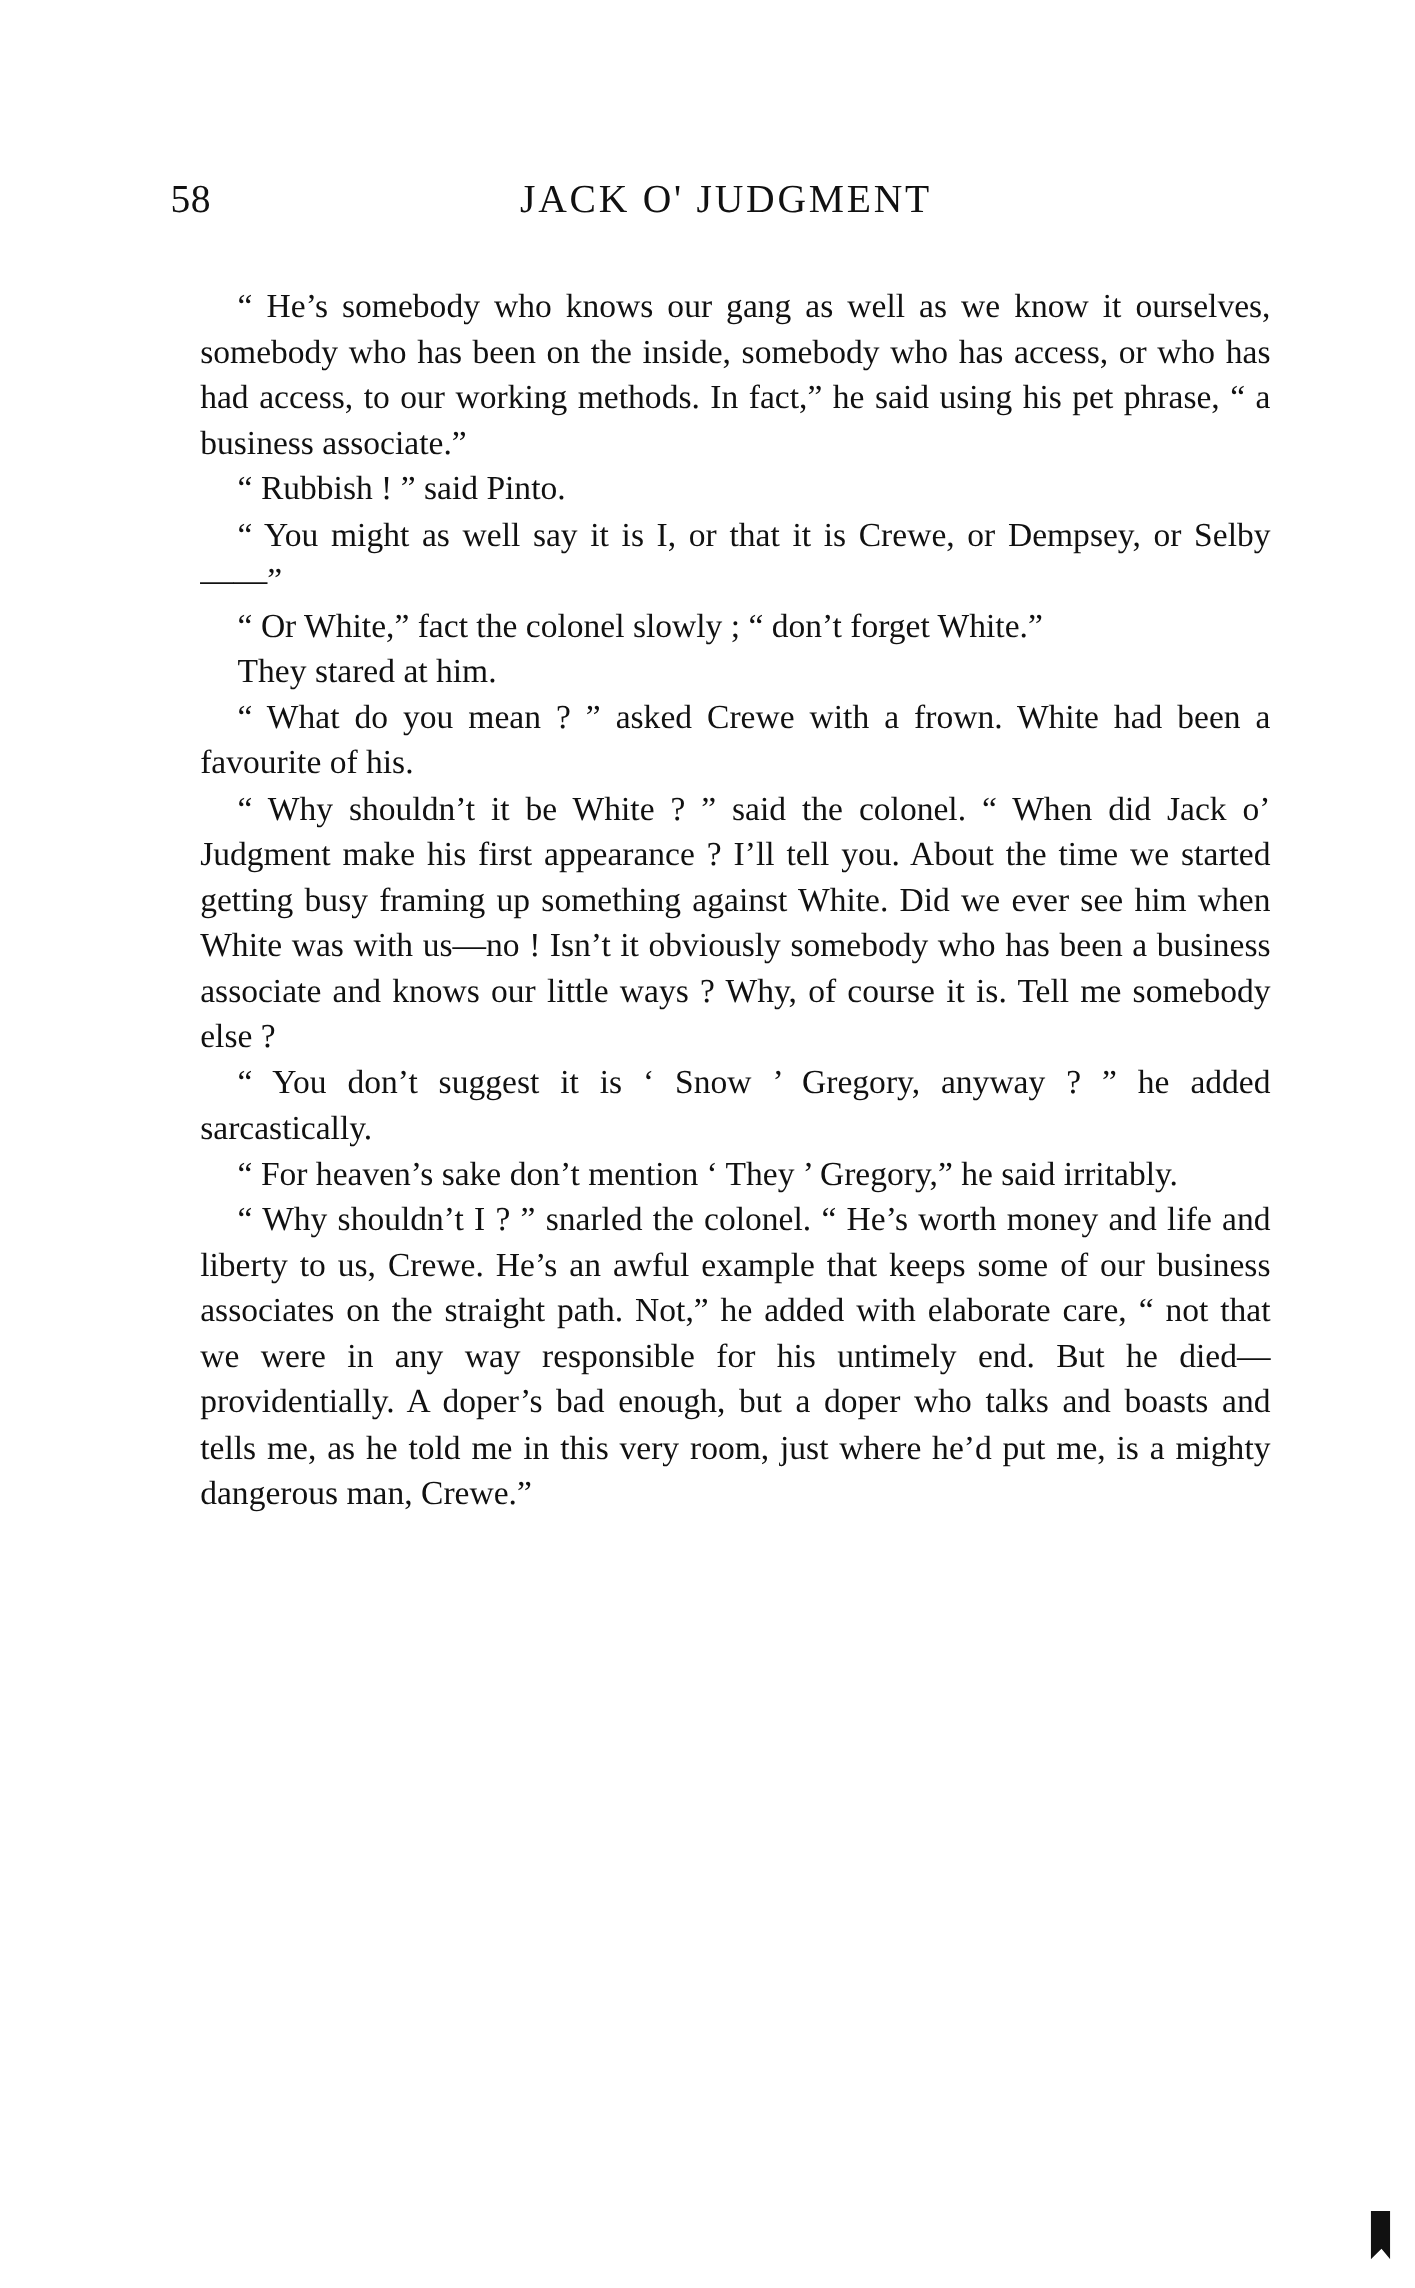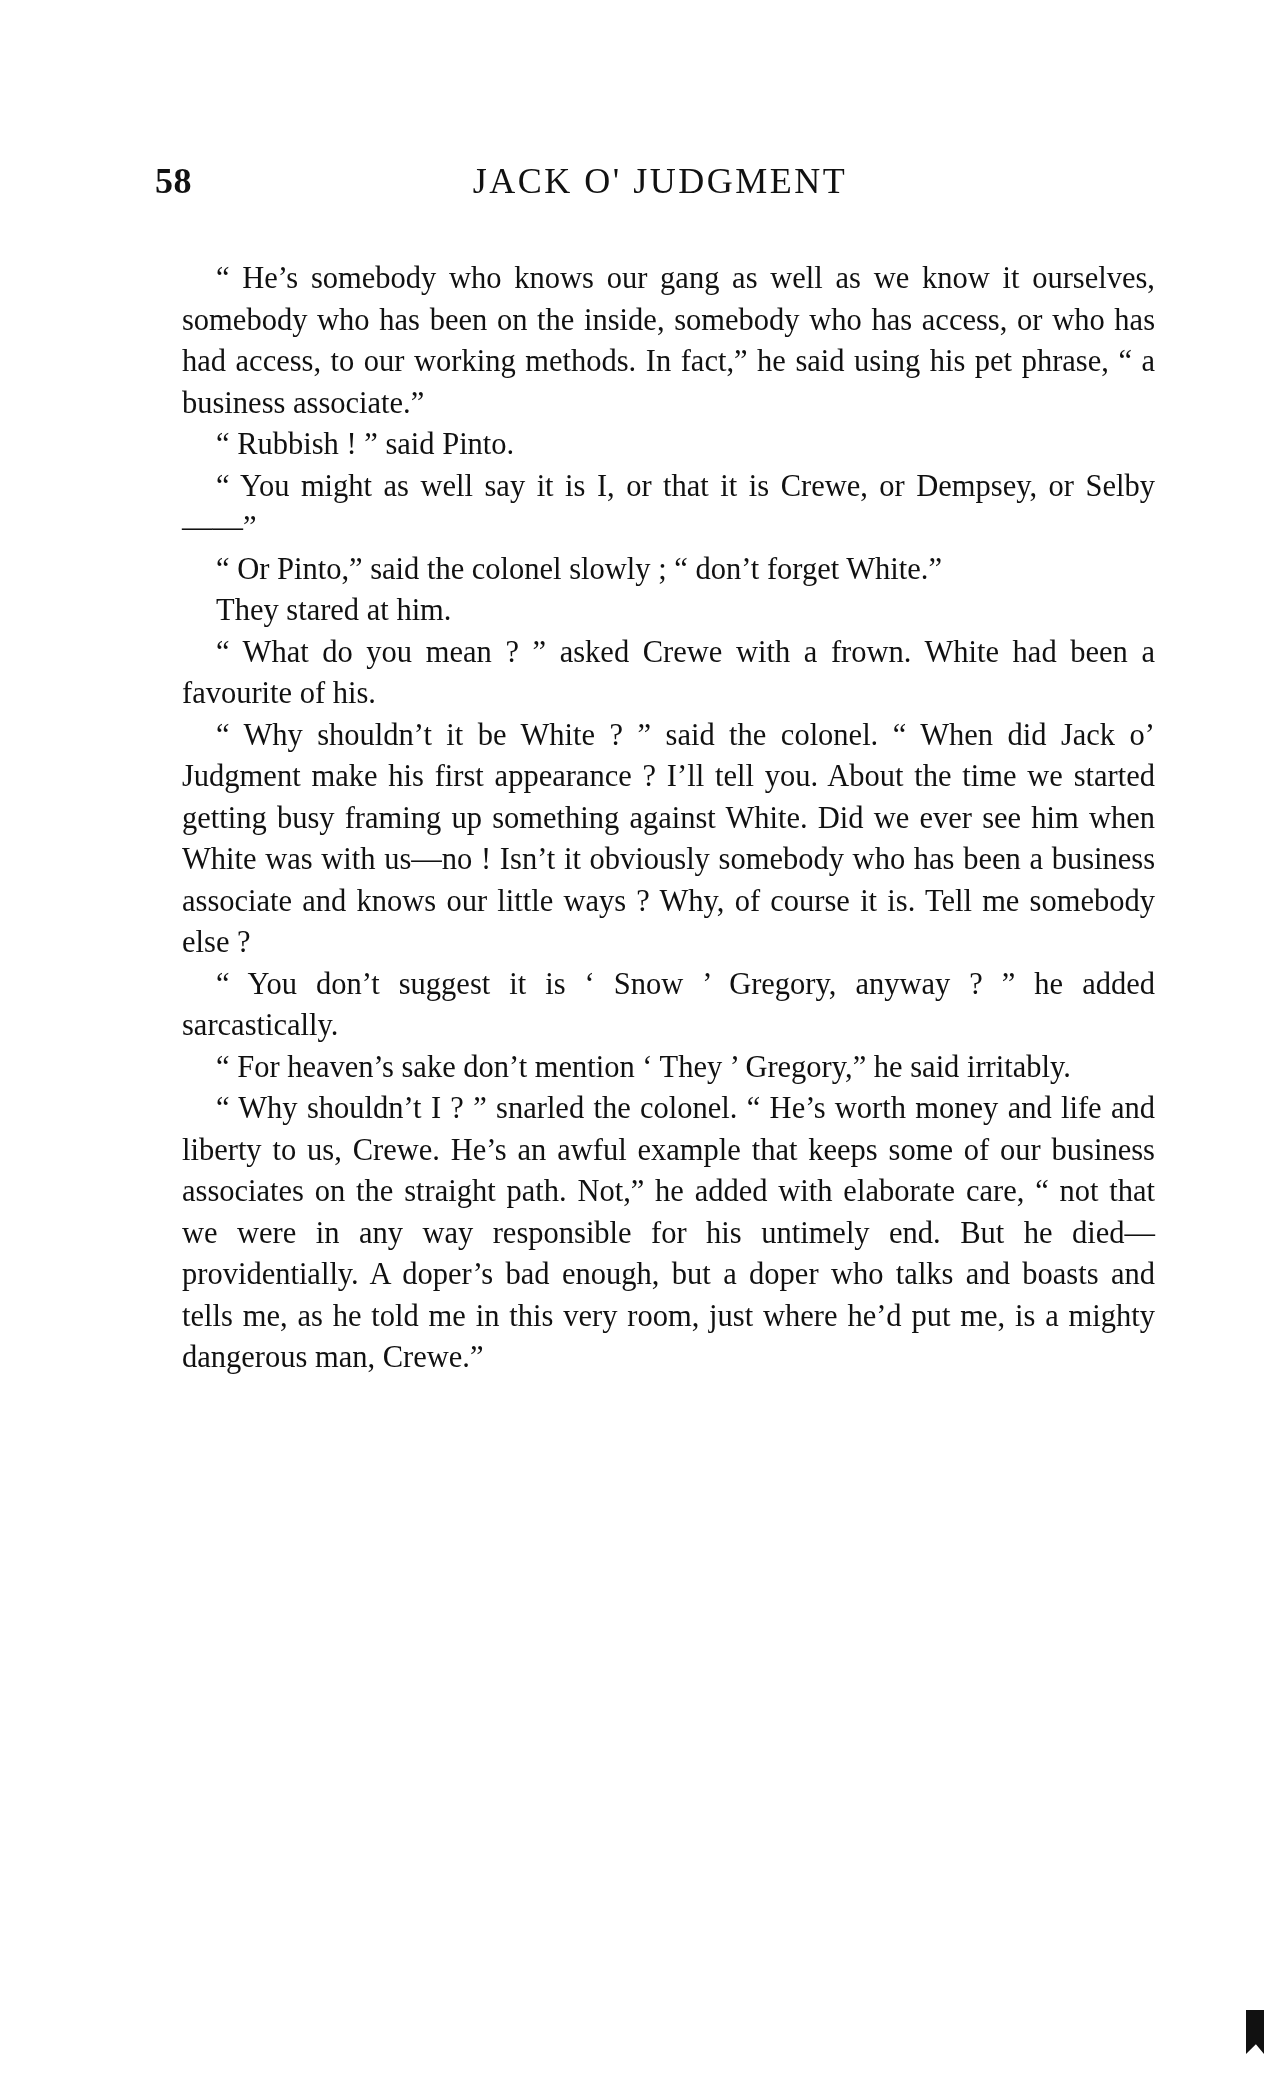--- a/index.html
+++ b/index.html
@@ -29,21 +29,21 @@
     top: 160px;
     width: 960px;
     height: 48px;
   }
   .folio {
     position: absolute;
     left: 0;
     top: 0;
     font-size: 36px;
     letter-spacing: 0.5px;
-    font-weight: 700;
+    font-weight: 400;
   }
   .running-head {
     position: absolute;
     left: 0;
     top: 0;
     width: 960px;
     text-align: center;
     font-size: 36px;
     letter-spacing: 2.5px;
     font-weight: 400;
@@ -89,21 +89,21 @@
 
   <div class="page-header">
     <div class="folio">58</div>
     <div class="running-head">JACK O' JUDGMENT</div>
   </div>
 
   <div class="body-text">
     <p class="indent">“ He’s somebody who knows our gang as well as we know it ourselves, somebody who has been on the inside, somebody who has access, or who has had access, to our working methods.  In fact,” he said using his pet phrase, “ a business associate.”</p>
     <p class="indent">“ Rubbish ! ” said Pinto.</p>
     <p class="indent">“ You might as well say it is I, or that it is Crewe, or Dempsey, or Selby——”</p>
-    <p class="indent">“ Or Pinto,” said the colonel slowly ;  “ don’t forget White.”</p>
+    <p class="indent">“ Or White,” fact the colonel slowly ;  “ don’t forget White.”</p>
     <p class="indent">They stared at him.</p>
     <p class="indent">“ What do you mean ? ” asked Crewe with a frown. White had been a favourite of his.</p>
     <p class="indent">“ Why shouldn’t it be White ? ” said the colonel. “ When did Jack o’ Judgment make his first appearance ?  I’ll tell you.  About the time we started getting busy framing up something against White.  Did we ever see him when White was with us—no !  Isn’t it obviously somebody who has been a business associate and knows our little ways ?  Why, of course it is. Tell me somebody else ?</p>
     <p class="indent">“ You don’t suggest it is ‘ Snow ’ Gregory, anyway ? ” he added sarcastically.</p>
     <p class="indent">“ For heaven’s sake don’t mention ‘ They ’ Gregory,” he said irritably.</p>
     <p class="indent">“ Why shouldn’t I ? ” snarled the colonel.  “ He’s worth money and life and liberty to us, Crewe.  He’s an awful example that keeps some of our business associates on the straight path.  Not,” he added with elaborate care, “ not that we were in any way responsible for his untimely end.  But he died—providentially. A doper’s bad enough, but a doper who talks and boasts and tells me, as he told me in this very room, just where he’d put me, is a mighty dangerous man, Crewe.”</p>
   </div>
 
   <div class="page-number-bottom"></div>
 

